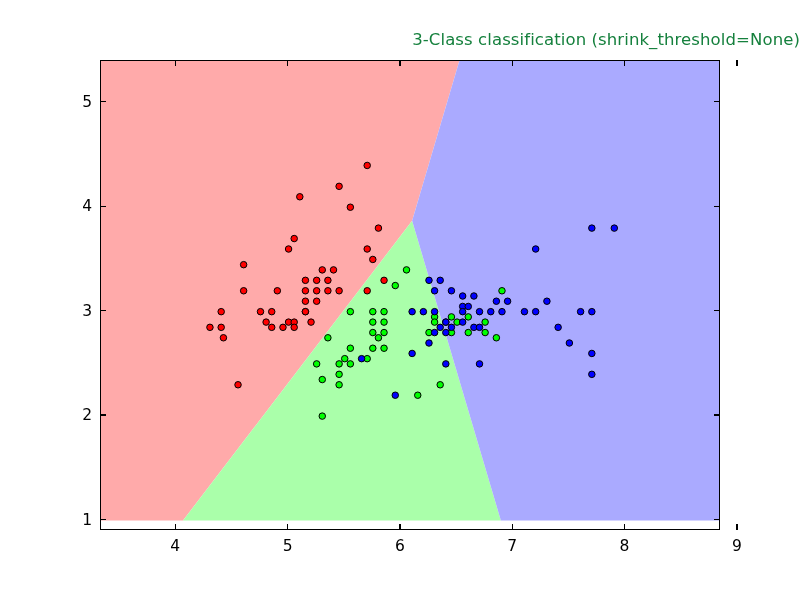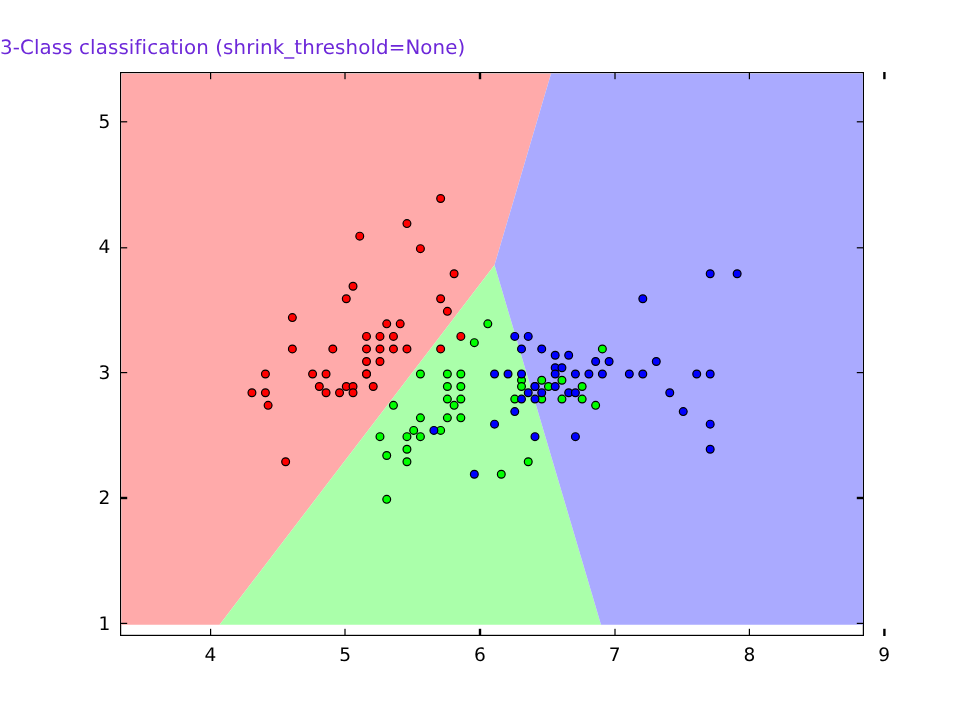--- a/index.html
+++ b/index.html
@@ -18,23 +18,23 @@
     width: 800px;
     height: 600px;
     background: #ffffff;
   }
   
   #plot-title {
     position: absolute;
     left: 0;
     top: 30px;
     width: 800px;
-    text-align: left;
+    text-align: right;
     font-size: 16.5px;
-    color: #6d28d9;
+    color: #15803d;
     letter-spacing: 0.1px;
     white-space: nowrap;
   }
   
   #axes {
     position: absolute;
     left: 100px;
     top: 60px;
     width: 620px;
     height: 470px;

